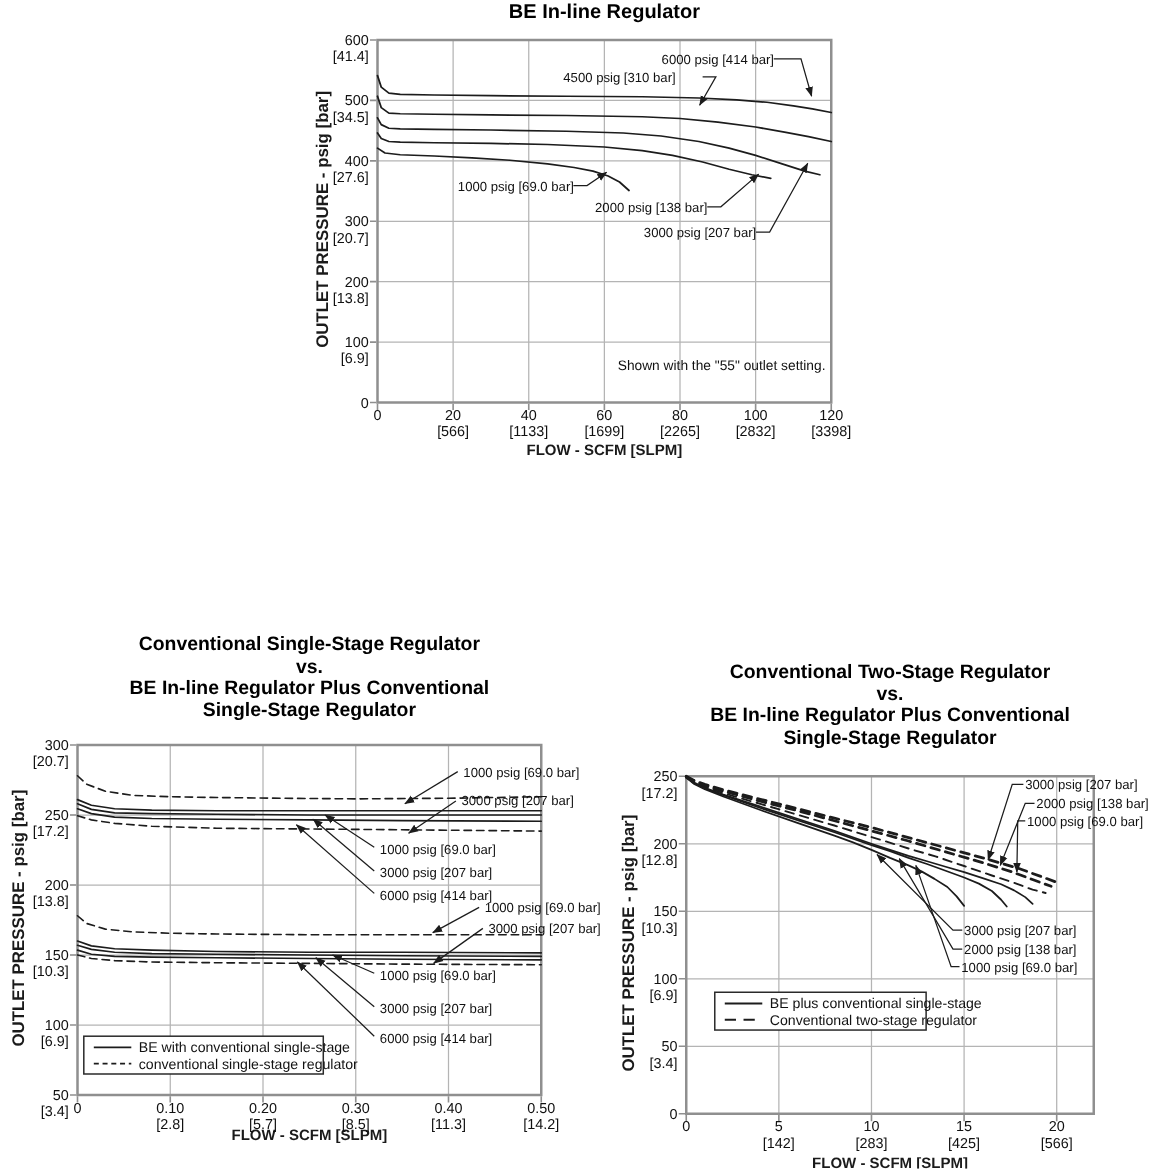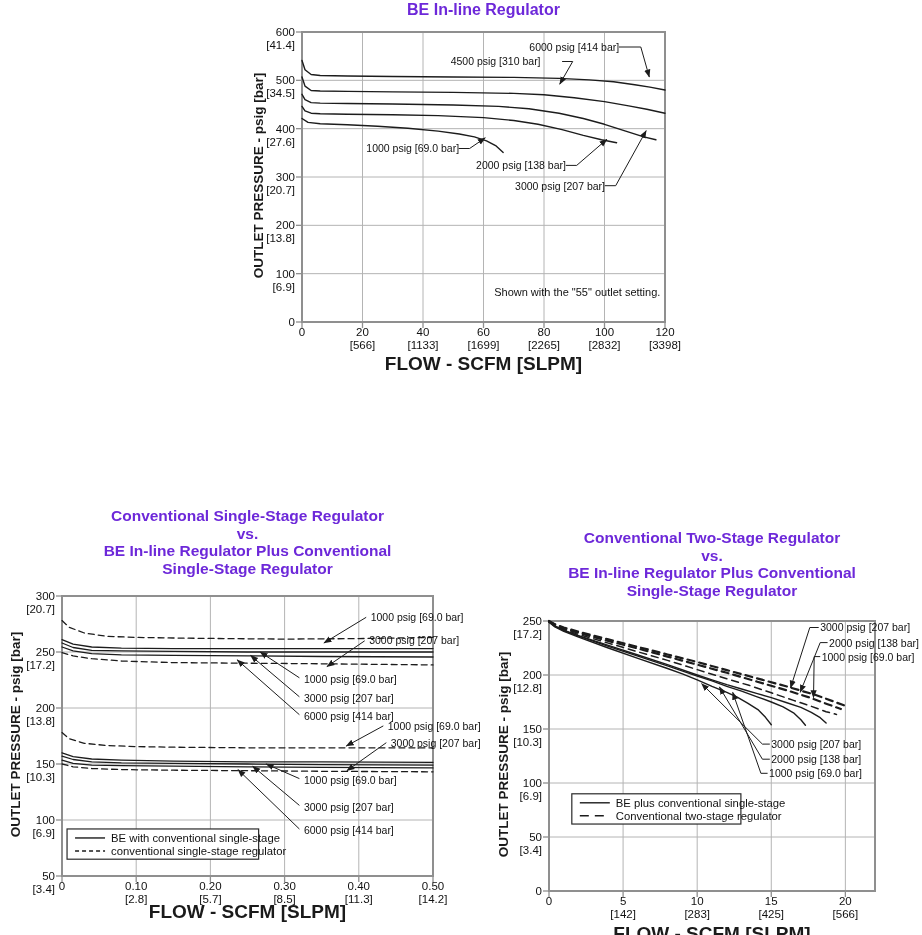--- a/index.html
+++ b/index.html
@@ -1,23 +1,23 @@
 <!DOCTYPE html>
 <html><head>
 <meta charset="utf-8">
 <style>
   html,body{margin:0;padding:0;background:#fff;}
   #canvas{position:relative;width:922px;height:935px;background:#fff;overflow:hidden;
           font-family:"Liberation Sans",sans-serif;color:#1a1a1a;}
   .chart{position:absolute;}
-  .chart-title{position:absolute;text-align:center;font-weight:bold;color:#6d28d9;
+  .chart-title{position:absolute;text-align:center;font-weight:bold;color:#000000;
                white-space:pre-line;}
   .ylab{position:absolute;text-align:center;font-weight:bold;font-size:13.5px;color:#1a1a1a;
         transform:rotate(-90deg);}
-  .xlab{position:absolute;text-align:center;font-weight:bold;font-size:19px;color:#1a1a1a;}
+  .xlab{position:absolute;text-align:center;font-weight:bold;font-size:12px;color:#1a1a1a;}
   svg{position:absolute;left:0;top:0;}
   svg text{font-family:"Liberation Sans",sans-serif;fill:#111;}
 </style>
 </head>
 <body>
 
 <div id="canvas">
 
   <div class="chart" id="chart0" style="left:230px;top:0;width:470px;height:390px;">
     <div class="chart-title" style="left:72px;width:363px;top:1px;font-size:16px;line-height:18px;">BE In-line Regulator</div>

